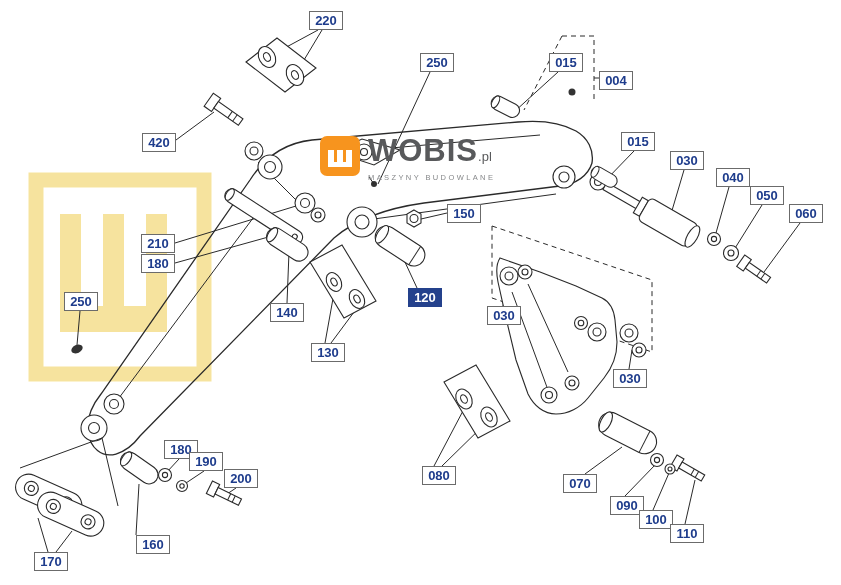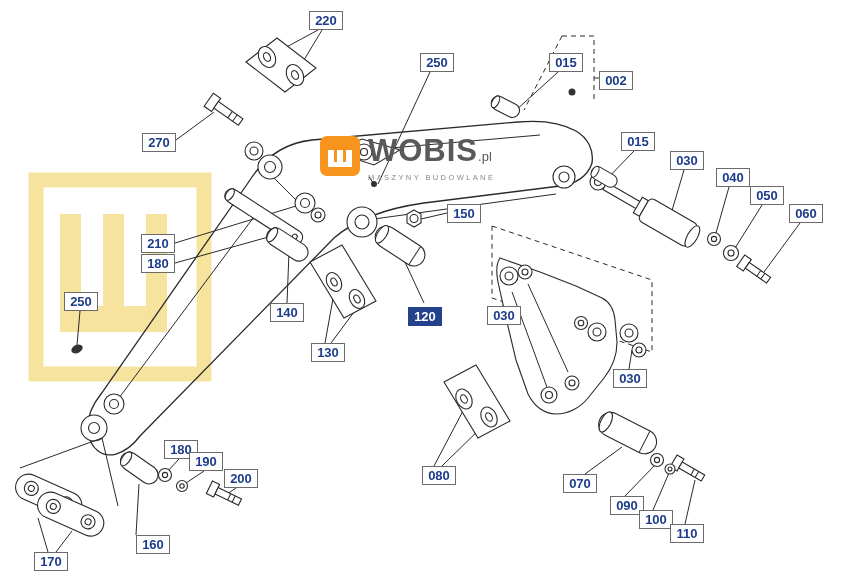--- a/index.html
+++ b/index.html
@@ -308,33 +308,33 @@
     </div>
     <div class="logo-text">
       <div class="brand-line"><span>WOBIS</span><span class="tld">.pl</span></div>
       <div class="tagline">MASZYNY BUDOWLANE</div>
     </div>
   </div>
 
   <div class="lbl" style="left:309px;top:11px">220</div>
   <div class="lbl" style="left:420px;top:53px">250</div>
   <div class="lbl" style="left:549px;top:53px">015</div>
-  <div class="lbl" style="left:599px;top:71px">002</div>
-  <div class="lbl" style="left:142px;top:133px">270</div>
+  <div class="lbl" style="left:599px;top:71px">004</div>
+  <div class="lbl" style="left:142px;top:133px">420</div>
   <div class="lbl" style="left:621px;top:132px">015</div>
   <div class="lbl" style="left:670px;top:151px">030</div>
   <div class="lbl" style="left:716px;top:168px">040</div>
   <div class="lbl" style="left:750px;top:186px">050</div>
   <div class="lbl" style="left:789px;top:204px">060</div>
   <div class="lbl" style="left:141px;top:234px">210</div>
   <div class="lbl" style="left:141px;top:254px">180</div>
   <div class="lbl" style="left:447px;top:204px">150</div>
   <div class="lbl" style="left:64px;top:292px">250</div>
   <div class="lbl" style="left:270px;top:303px">140</div>
-  <div class="lbl hl" style="left:408px;top:307px">120</div>
+  <div class="lbl hl" style="left:408px;top:288px">120</div>
   <div class="lbl" style="left:311px;top:343px">130</div>
   <div class="lbl" style="left:487px;top:306px">030</div>
   <div class="lbl" style="left:613px;top:369px">030</div>
   <div class="lbl" style="left:422px;top:466px">080</div>
   <div class="lbl" style="left:563px;top:474px">070</div>
   <div class="lbl" style="left:610px;top:496px">090</div>
   <div class="lbl" style="left:639px;top:510px">100</div>
   <div class="lbl" style="left:670px;top:524px">110</div>
   <div class="lbl" style="left:164px;top:440px">180</div>
   <div class="lbl" style="left:189px;top:452px">190</div>

